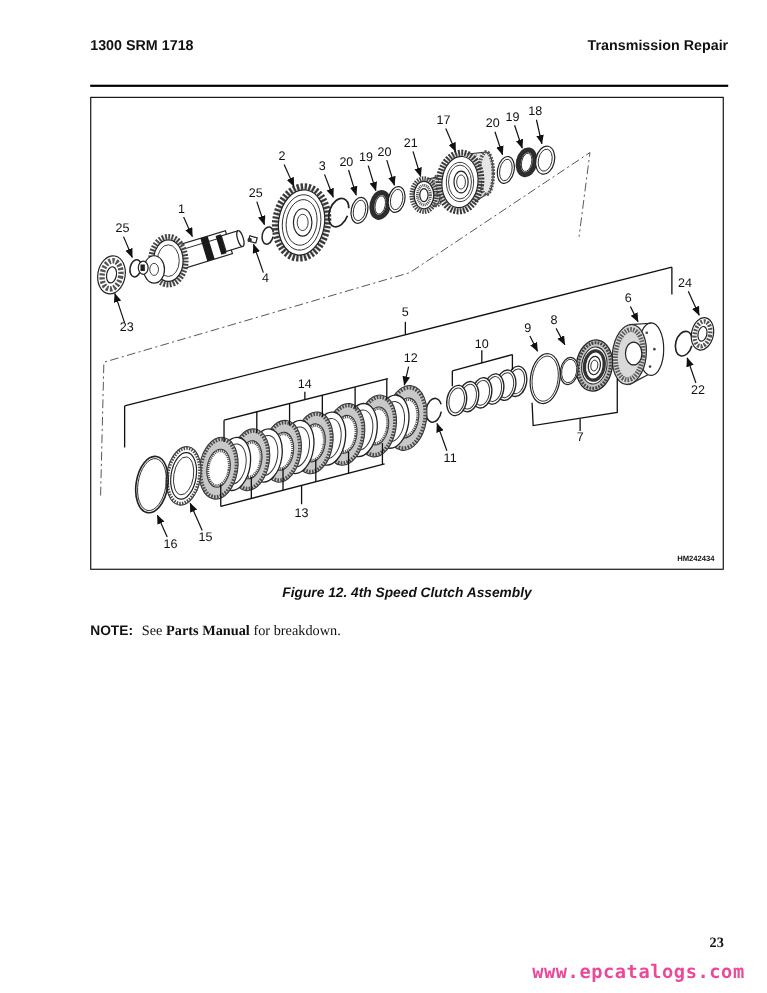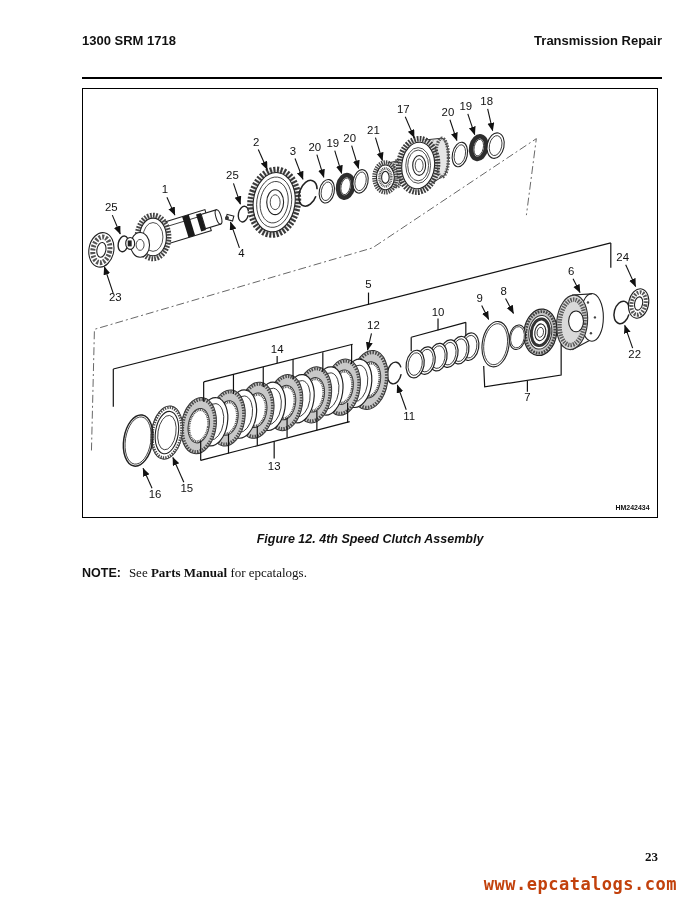--- a/index.html
+++ b/index.html
@@ -367,19 +367,19 @@
           <text x="72" y="412" class="lbl">16</text>
         </g>
 
       <text class="code" x="570" y="424">HM242434</text>
     </svg>
   </div>
 
   <div class="caption">Figure 12. 4th Speed Clutch Assembly</div>
 
   <div class="note">
-    <span class="nlabel">NOTE:</span><span>See </span><span class="nbold">Parts Manual</span><span> for epcatalogs.</span>
+    <span class="nlabel">NOTE:</span><span>See </span><span class="nbold">Parts Manual</span><span> for breakdown.</span>
   </div>
 
   <div class="pagenum">23</div>
-  <div class="watermark" style="color: #c2410c;">www.epcatalogs.com</div>
+  <div class="watermark" style="color: #ec4899;">www.epcatalogs.com</div>
 
 </div>
 
 </body></html>

